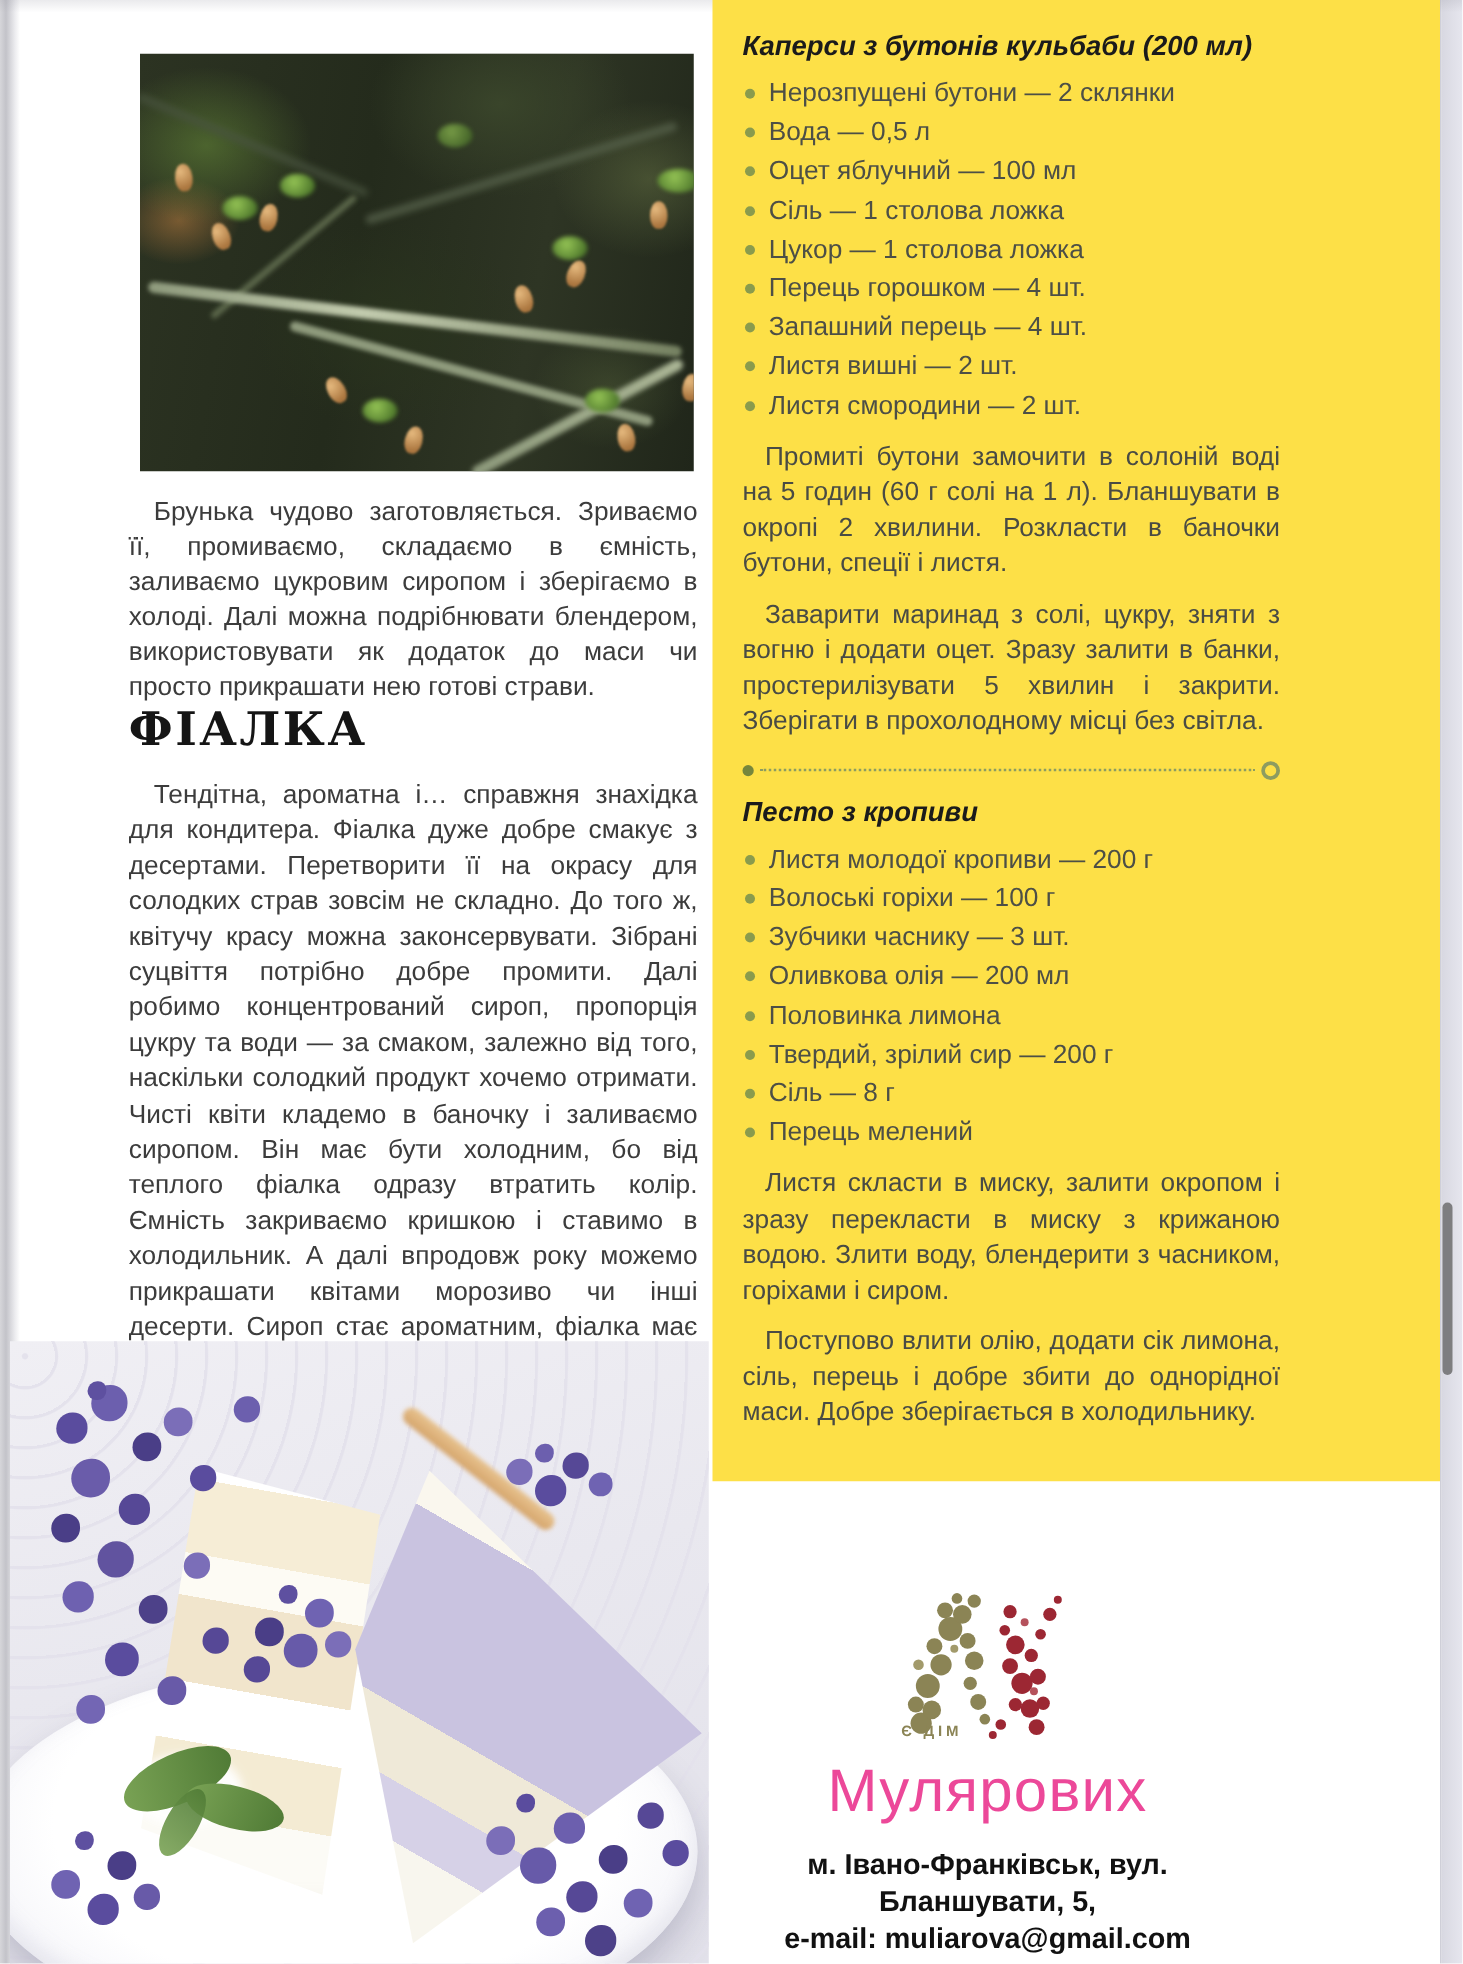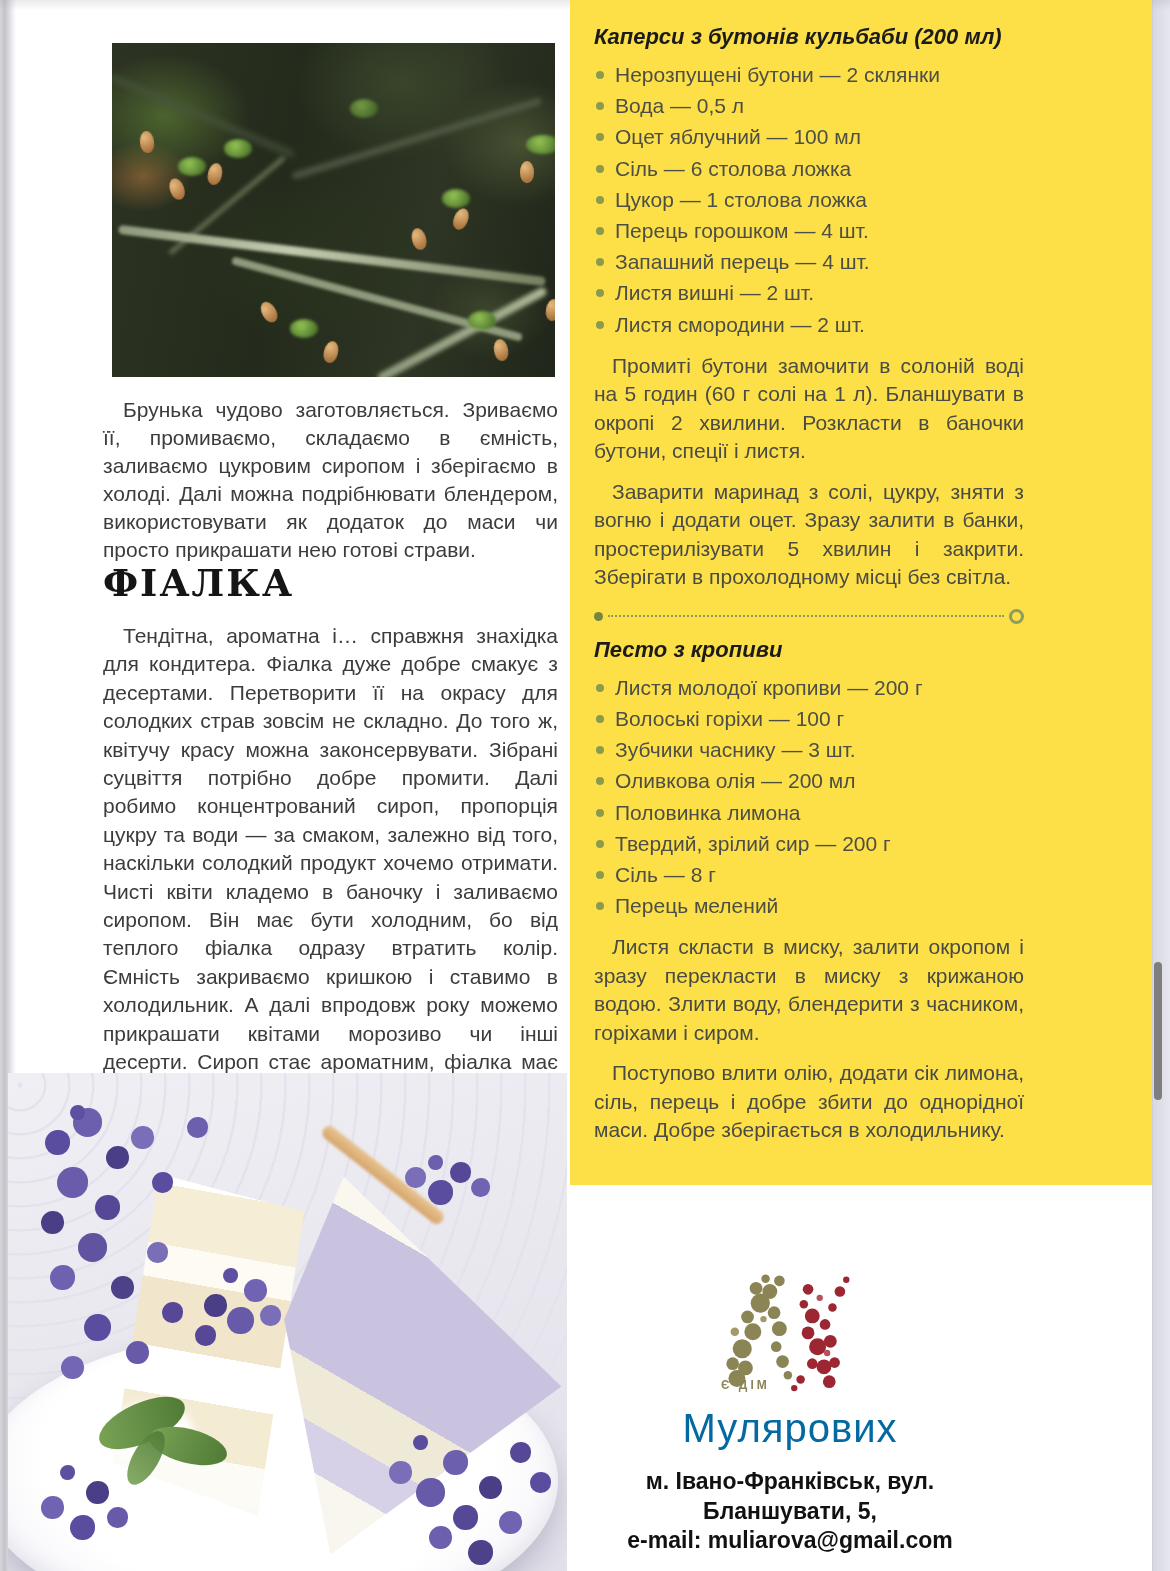--- a/index.html
+++ b/index.html
@@ -121,21 +121,21 @@
          color:#494b44;}
   .divider{display:flex;align-items:center;margin:18px 0 14px;height:13px;}
   .d-start{width:9px;height:9px;border-radius:50%;background:#76863c;}
   .d-line{flex:1;height:0;border-bottom:2px dotted #8d9c60;margin:0 5px;}
   .d-end{width:9px;height:9px;border-radius:50%;border:3px solid #8d9c60;background:transparent;}
   
   .footer{position:absolute;left:570px;top:1266px;width:440px;text-align:center;}
   .logo{position:relative;width:170px;height:138px;margin:0 auto;}
   .logo-mini{position:absolute;left:16px;bottom:12px;font-size:12px;font-weight:bold;
              letter-spacing:3px;color:#8b8455;}
-  .logo-name{font-size:40px;letter-spacing:1px;color:#0369a1;margin-top:2px;}
+  .logo-name{font-size:48px;letter-spacing:1px;color:#ec4899;margin-top:2px;}
   .addr{font-size:23px;font-weight:bold;line-height:29.5px;color:#111111;}
   .addr-block{margin-top:16px;}
 </style>
 </head>
 <body>
 
 <div class="page">
 
   <div class="left-edge"></div>
   <div class="right-edge"></div>
@@ -191,21 +191,21 @@
   <section class="panel">
     <h3>Каперси з бутонів кульбаби (200 мл)</h3>
     <ul>
 
         <li><span>Нерозпущені бутони — 2 склянки</span></li>
 
         <li><span>Вода — 0,5 л</span></li>
 
         <li><span>Оцет яблучний — 100 мл</span></li>
 
-        <li><span>Сіль — 6 столова ложка</span></li>
+        <li><span>Сіль — 1 столова ложка</span></li>
 
         <li><span>Цукор — 1 столова ложка</span></li>
 
 
         <li><span>Перець горошком — 4 шт.</span></li>
 
         <li><span>Запашний перець — 4 шт.</span></li>
 
         <li><span>Листя вишні — 2 шт.</span></li>
 

